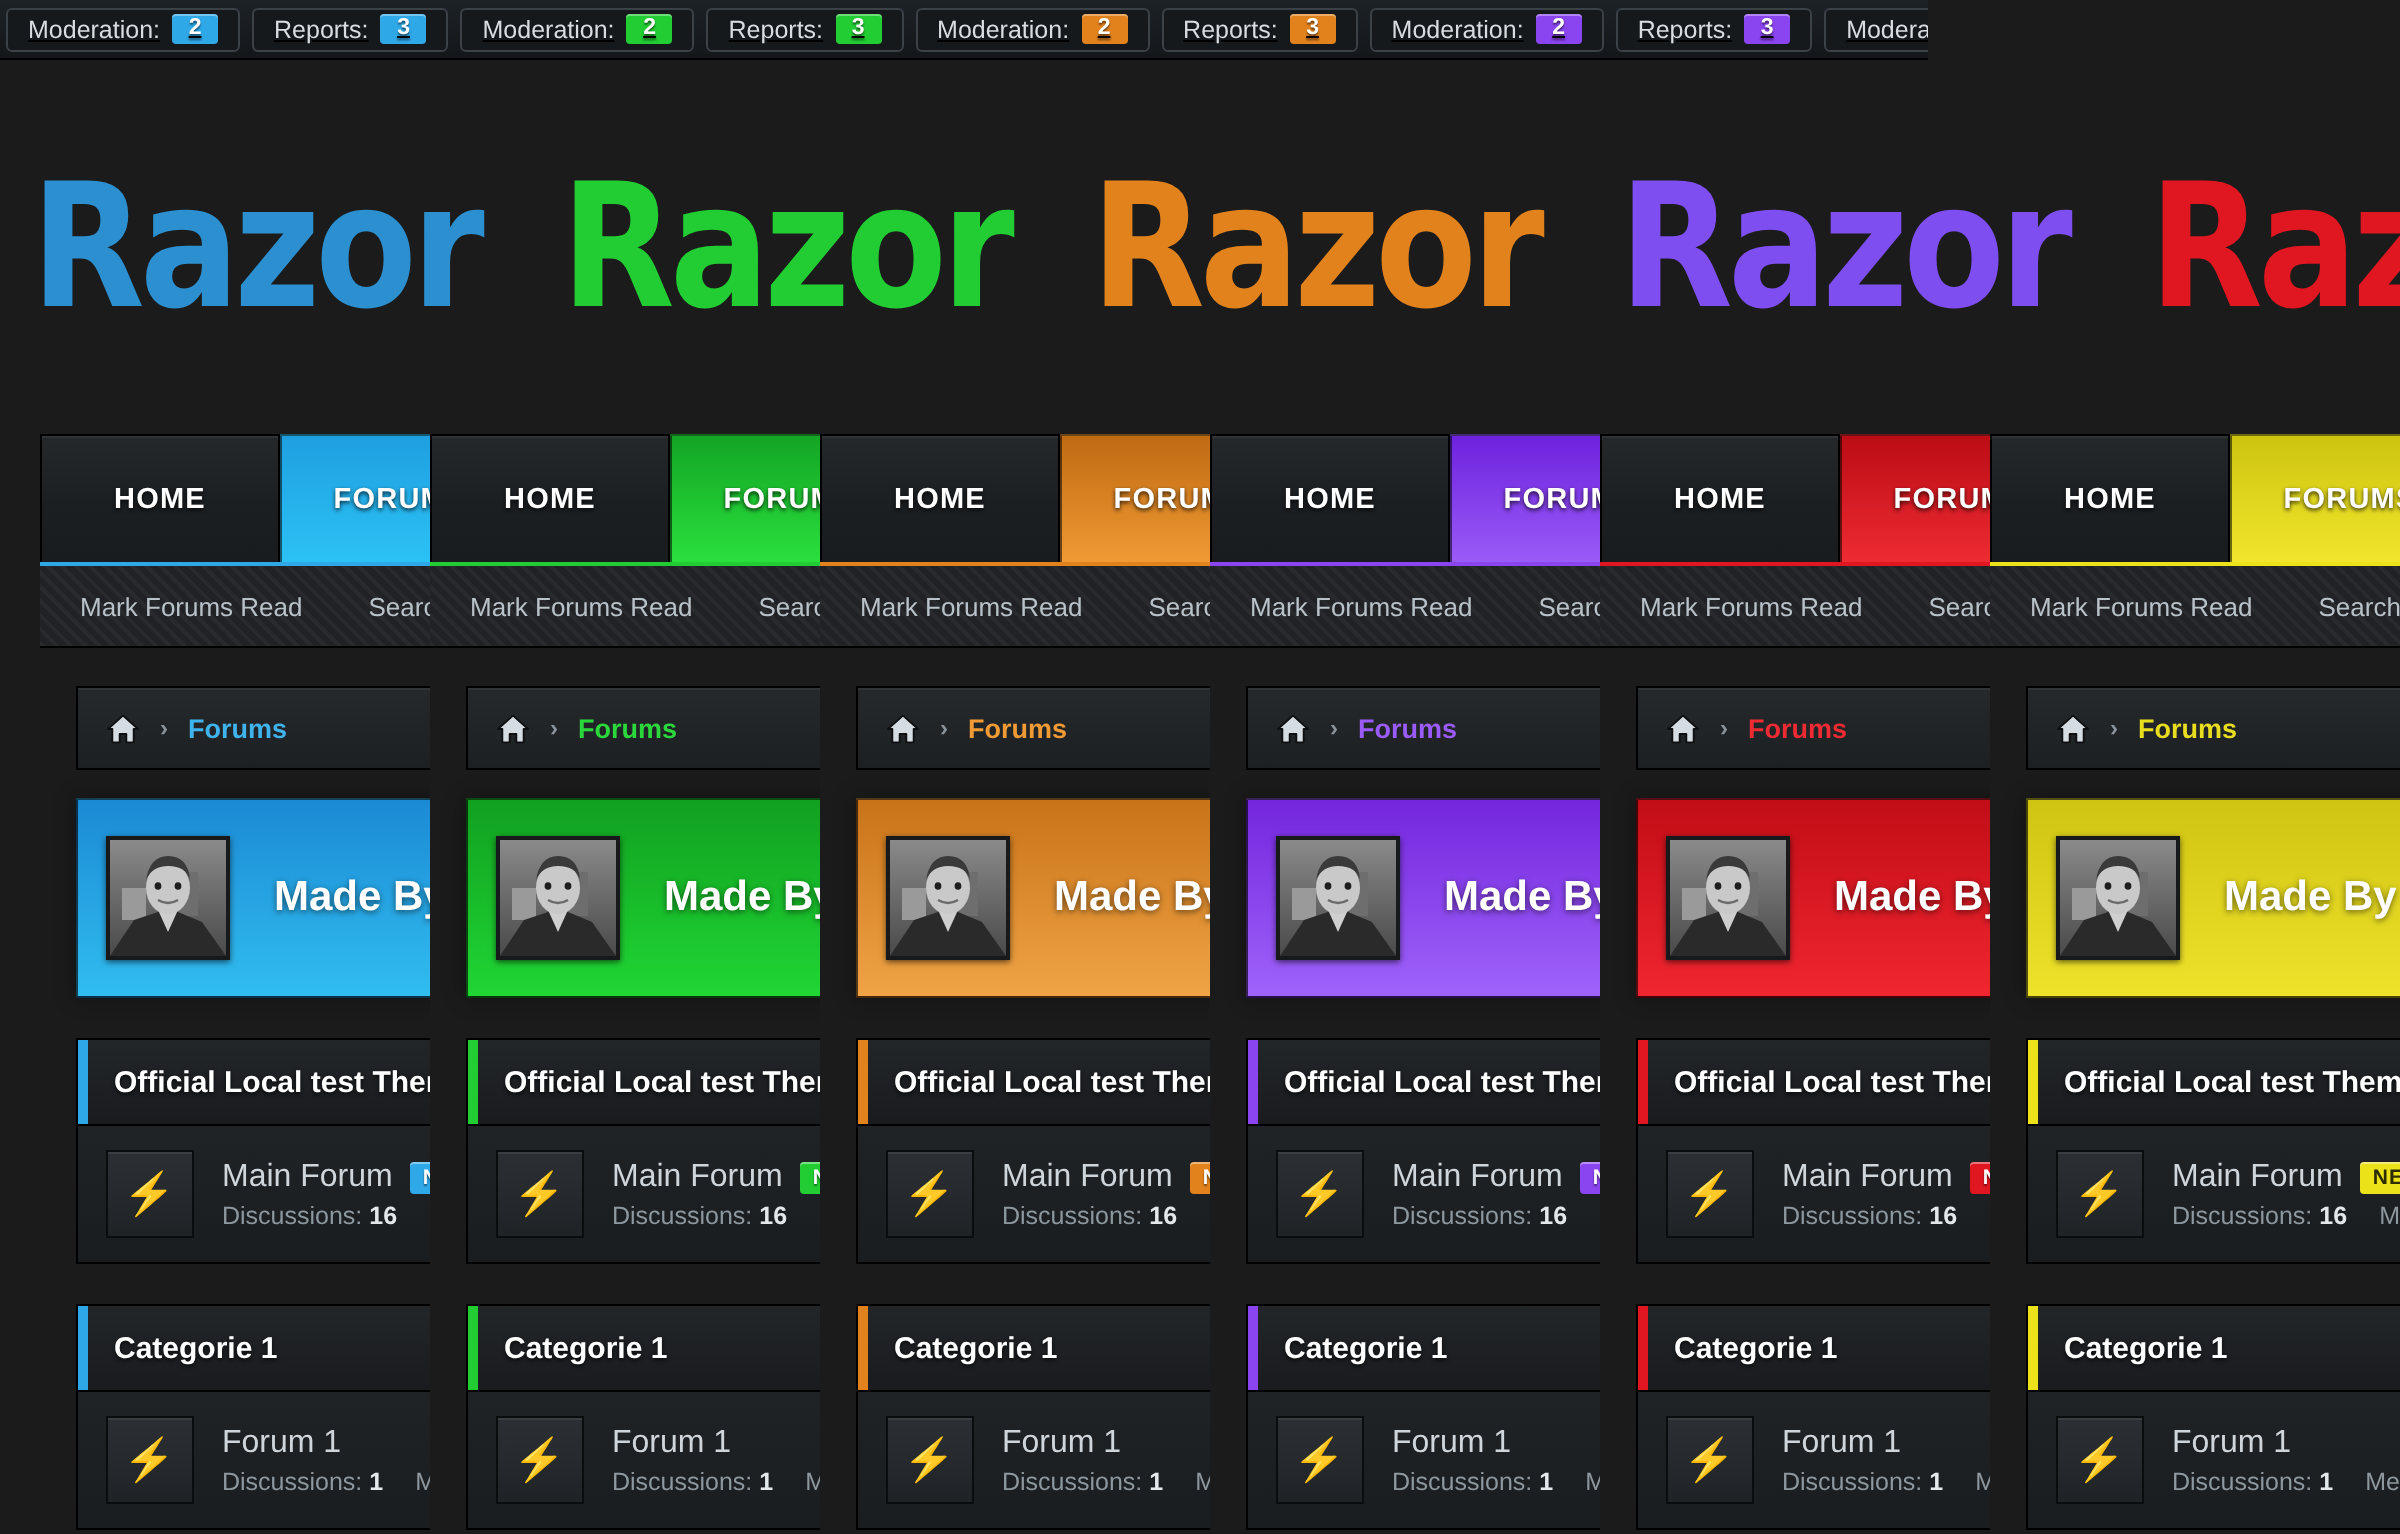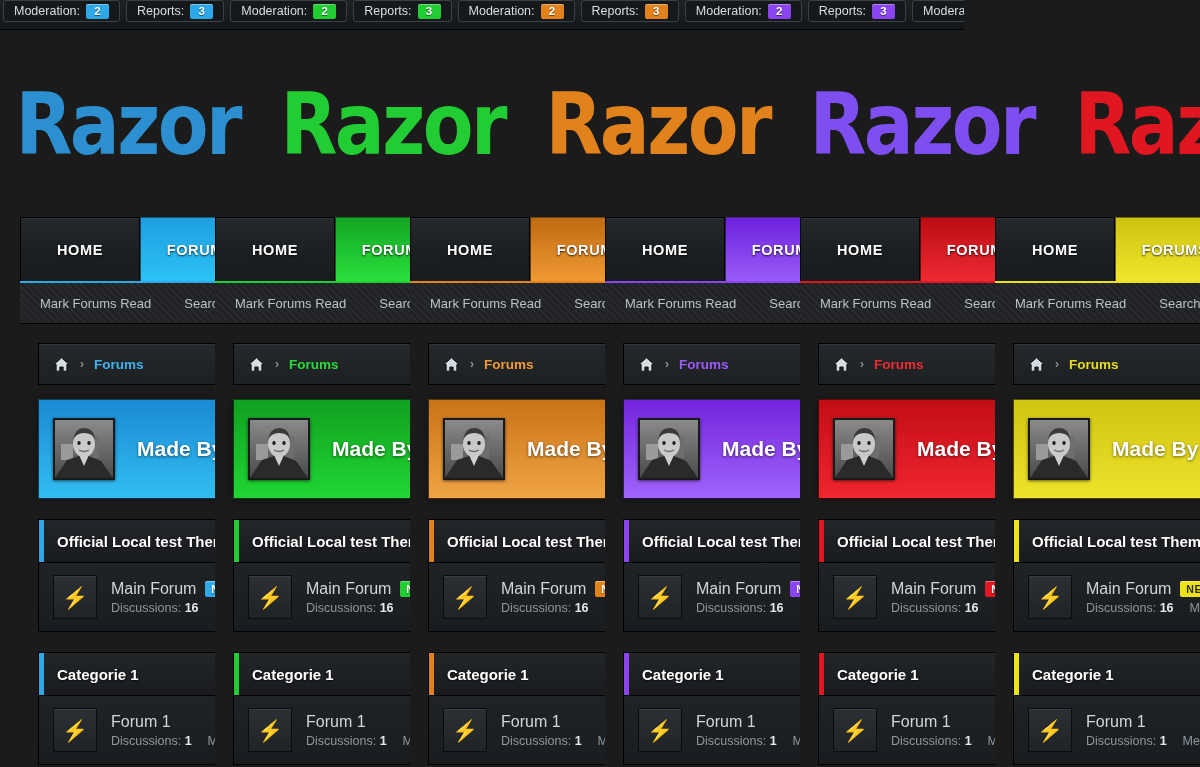--- a/index.html
+++ b/index.html
@@ -9,22 +9,23 @@
     font-family:"Liberation Sans", sans-serif;
     -webkit-font-smoothing:antialiased;
   }
   .screen{position:relative;width:1200px;height:767px;overflow:hidden;background:#1b1b1b;}
 
   
   .topbar{
     position:absolute;top:0;left:0;width:964px;height:30px;
     background:linear-gradient(#1d2226,#13171a);
     border-bottom:1px solid #000;
-    display:flex;align-items:flex-start;overflow:hidden;
+    display:flex;align-items:center;overflow:hidden;
     box-sizing:border-box;
+    text-decoration:underline;
   }
   .tb-pill{
     display:flex;align-items:center;gap:6px;
     height:22px;padding:0 10px;margin:0 3px;
     background:#15191c;
     border:1px solid #3a4147;
     border-radius:3px;
     color:#d8dde1;font-size:12.5px;white-space:nowrap;
     box-sizing:border-box;
   }

